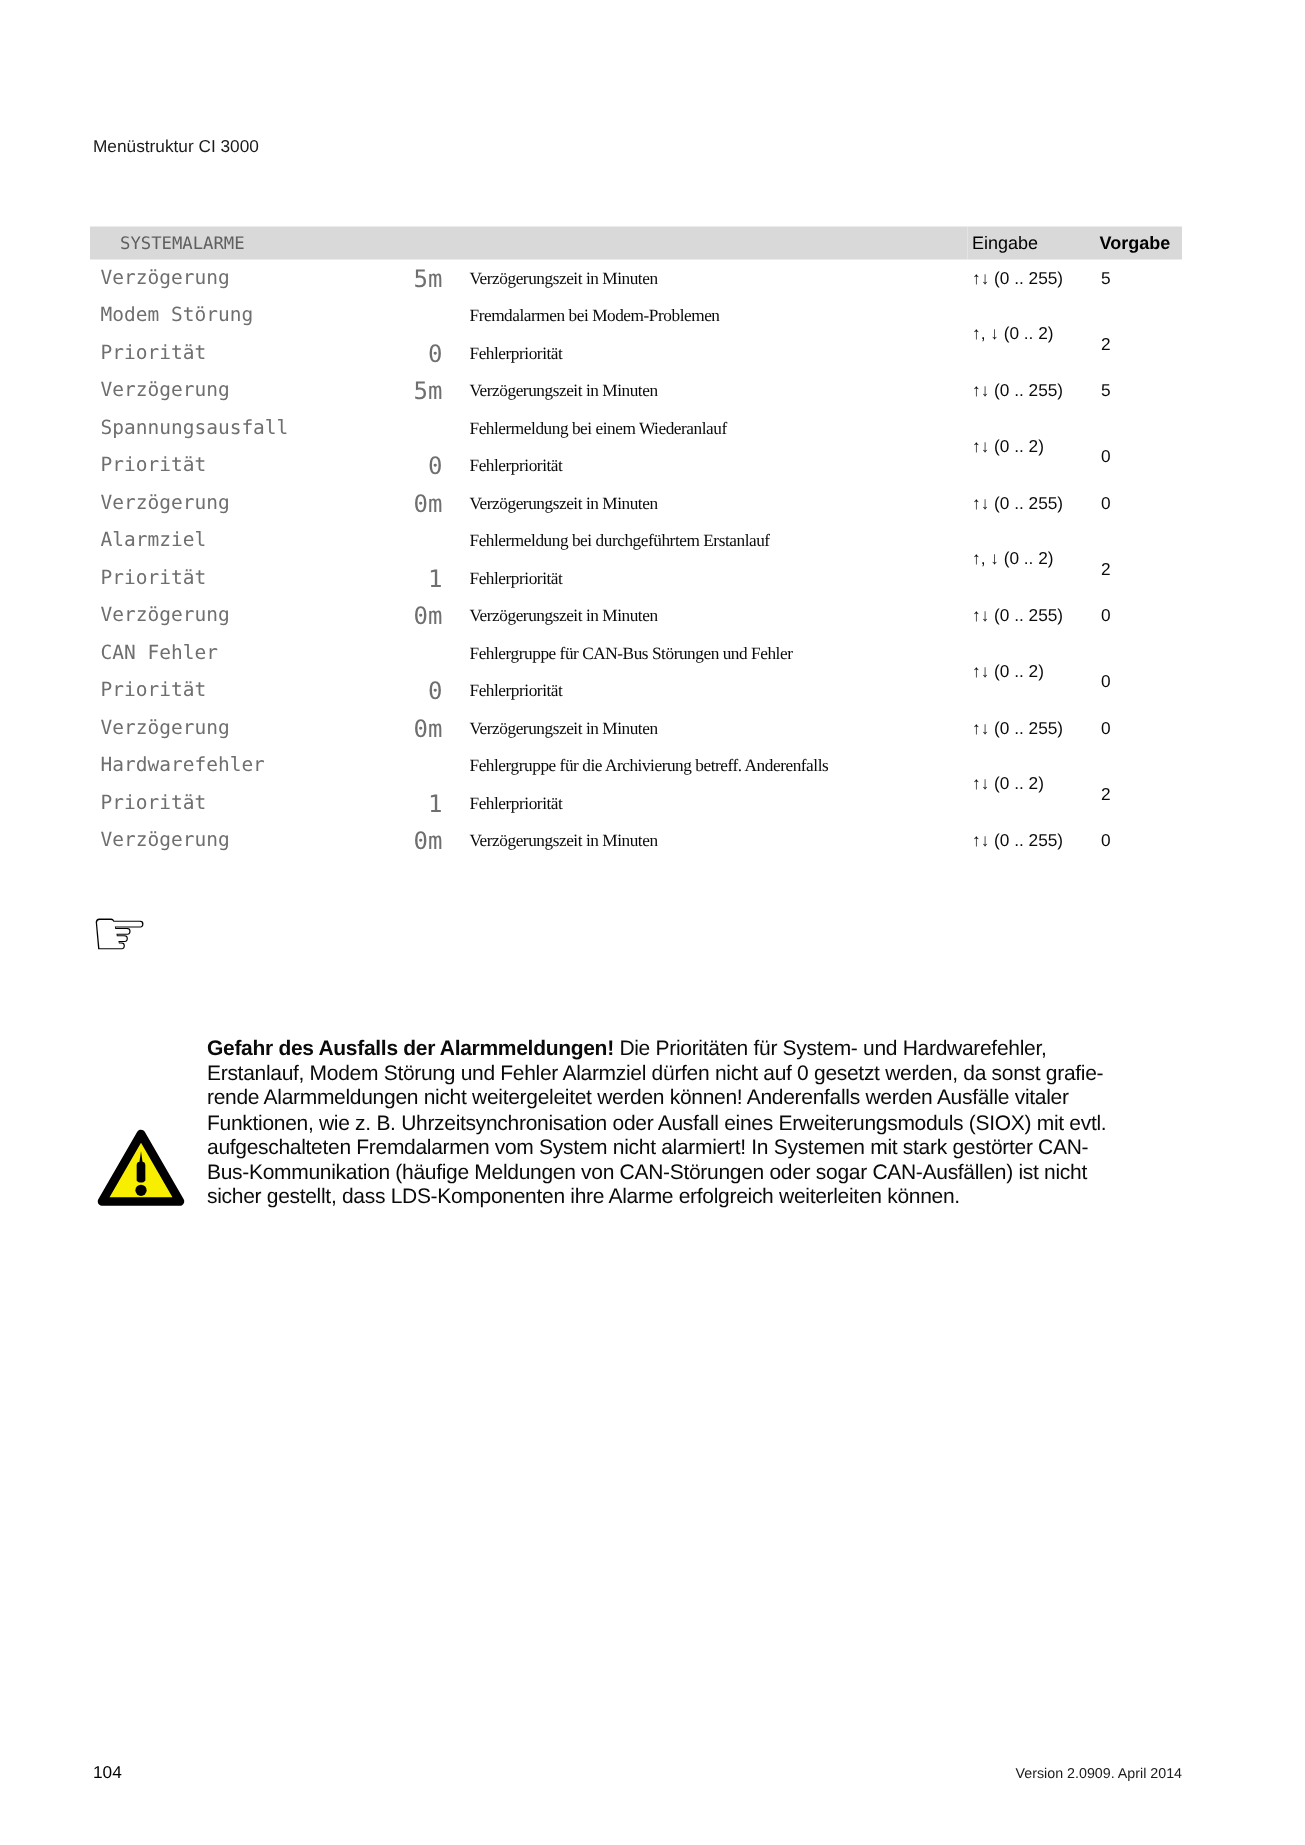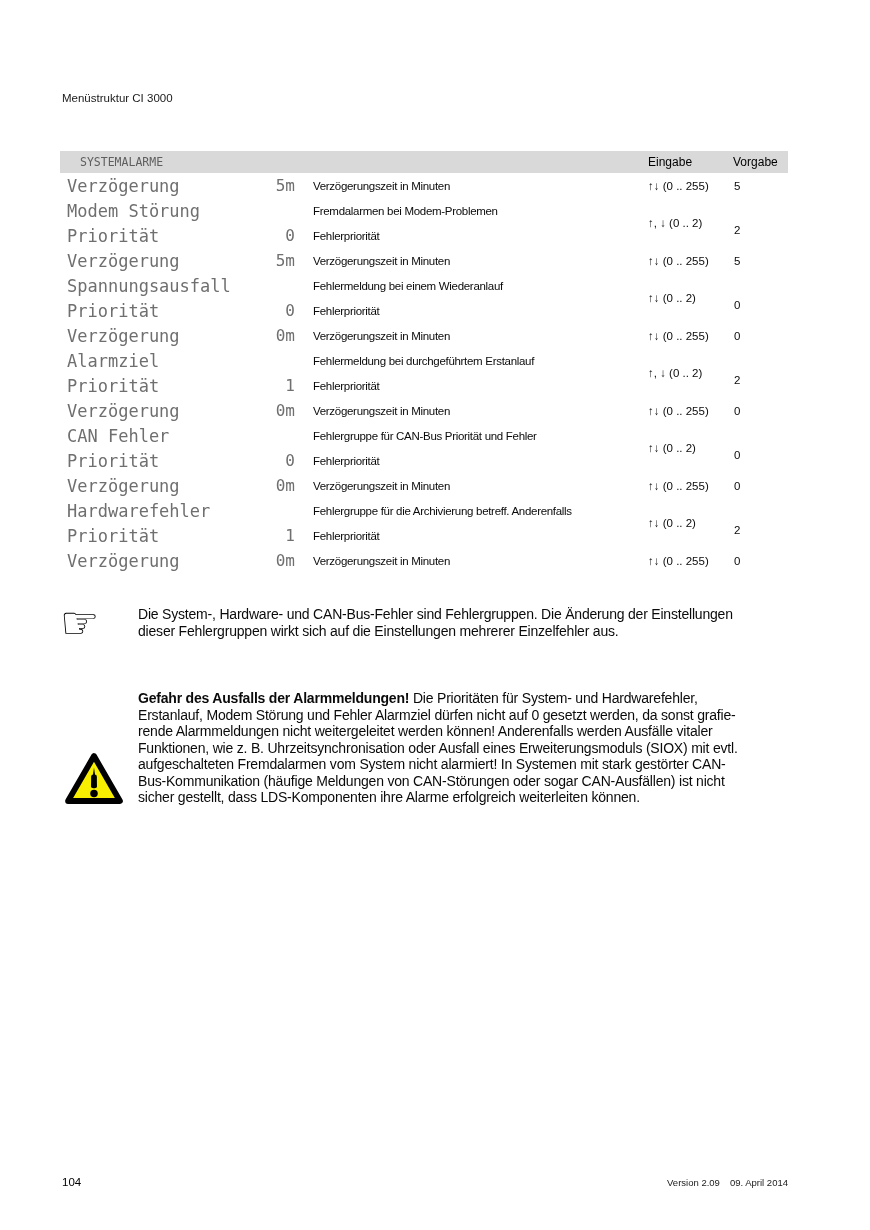--- a/index.html
+++ b/index.html
@@ -22,31 +22,31 @@
   .menu-table col.c5{width:58px}
   .menu-table thead th {
     background:#d9d9d9; height:22px; font-weight:normal; text-align:left;
     font-size:12px; padding:0; vertical-align:middle;
   }
   .menu-table thead th.t-title {
     font-family:"DejaVu Sans Mono","Liberation Mono",monospace;
     color:#5f5f5f; padding-left:20px; font-size:11.5px;
   }
   .menu-table thead th.t-eingabe { padding-left:3px; }
-  .menu-table thead th.t-vorgabe { padding-left:3px; }
+  .menu-table thead th.t-vorgabe { padding-left:3px;font-weight:bold; }
   .menu-table td { height:25px; padding:0; vertical-align:middle; font-size:11.5px; }
   td.c-param {
     font-family:"DejaVu Sans Mono","Liberation Mono",monospace;
-    color:#6f6f6f; padding-left:7px; font-size:17px;
+    color:#6f6f6f; padding-left:7px; font-size:13px;
   }
   td.c-val {
     font-family:"DejaVu Sans Mono","Liberation Mono",monospace;
     color:#6f6f6f; text-align:right; padding-right:10px; font-size:16px;
   }
-  td.c-desc { padding-left:8px; letter-spacing:-0.3px; color:#0a0a0a; }
+  td.c-desc { padding-left:8px; letter-spacing:-0.3px; color:#0a0a0a;font-family:Liberation Serif, serif; }
   td.c-eingabe { padding-left:3px; color:#0a0a0a; }
   td.c-vorgabe { padding-left:4px; color:#0a0a0a; }
   td.grp { vertical-align:middle; }
   td.grp-vorgabe span { position:relative; top:7px; display:inline-block; }
   
   .note { position:absolute; left:60px; width:730px; display:flex; align-items:flex-start; }
   .note-icon-col { width:78px; flex:0 0 78px; }
   .note-text {
     font-size:14px; line-height:16.5px; letter-spacing:-0.2px;
     white-space:pre-line; color:#0a0a0a; flex:1;
@@ -58,21 +58,21 @@
     color:#000; margin-top:-2px;
   }
   .warn-svg { display:block; margin-left:4px; margin-top:4px; }
   
   .footer {
     position:absolute; left:62px; top:1176px; width:726px;
     display:flex; justify-content:space-between; align-items:baseline;
   }
   .page-number { font-size:11.5px; }
   .version-info { font-size:9.5px; color:#1a1a1a; }
-  .version-info .date { margin-left:10px; }
+  .version-info .date { }
 </style>
 </head>
 <body>
 
 <div class="running-header">Menüstruktur CI 3000</div>
 
 <table class="menu-table">
   <colgroup>
       <col class="c1">
       <col class="c2">
@@ -148,21 +148,21 @@
       <tr>
         <td class="c-param"><span>Verzögerung</span></td>
         <td class="c-val"><span>0m</span></td>
         <td class="c-desc"><span>Verzögerungszeit in Minuten</span></td>
         <td class="c-eingabe"><span>↑↓ (0 .. 255)</span></td>
         <td class="c-vorgabe"><span>0</span></td>
       </tr>
       <tr>
         <td class="c-param"><span>CAN Fehler</span></td>
         <td class="c-val"></td>
-        <td class="c-desc"><span>Fehlergruppe für CAN-Bus Priorität und Fehler</span></td>
+        <td class="c-desc"><span>Fehlergruppe für CAN-Bus Störungen und Fehler</span></td>
         <td class="c-eingabe grp" rowspan="2"><span>↑↓ (0 .. 2)</span></td>
         <td class="c-vorgabe grp grp-vorgabe" rowspan="2"><span>0</span></td>
       </tr>
       <tr>
         <td class="c-param"><span>Priorität</span></td>
         <td class="c-val"><span>0</span></td>
         <td class="c-desc"><span>Fehlerpriorität</span></td>
       </tr>
       <tr>
         <td class="c-param"><span>Verzögerung</span></td>
@@ -190,22 +190,20 @@
         <td class="c-eingabe"><span>↑↓ (0 .. 255)</span></td>
         <td class="c-vorgabe"><span>0</span></td>
       </tr>
     </tbody>
 </table>
 
 <div class="note note-info">
   <div class="note-icon-col">
     <div class="manicule">☞</div>
   </div>
-  <div class="note-text">Die System-, Hardware- und CAN-Bus-Fehler sind Fehlergruppen. Die Änderung der Einstellungen
-dieser Fehlergruppen wirkt sich auf die Einstellungen mehrerer Einzelfehler aus.</div>
 </div>
 
 <div class="note note-warning">
   <div class="note-icon-col">
     <svg class="warn-svg" width="60" height="55" viewBox="0 0 104 94">
       <path d="M52 8 L97 86 L7 86 Z" fill="#f8ee00" stroke="#000" stroke-width="10" stroke-linejoin="round"></path>
       <path d="M52 28 L57 62 L47 62 Z" fill="#000"></path>
       <rect x="47" y="40" width="10" height="24" rx="4" fill="#000"></rect>
       <circle cx="52" cy="73" r="6.5" fill="#000"></circle>
     </svg>

